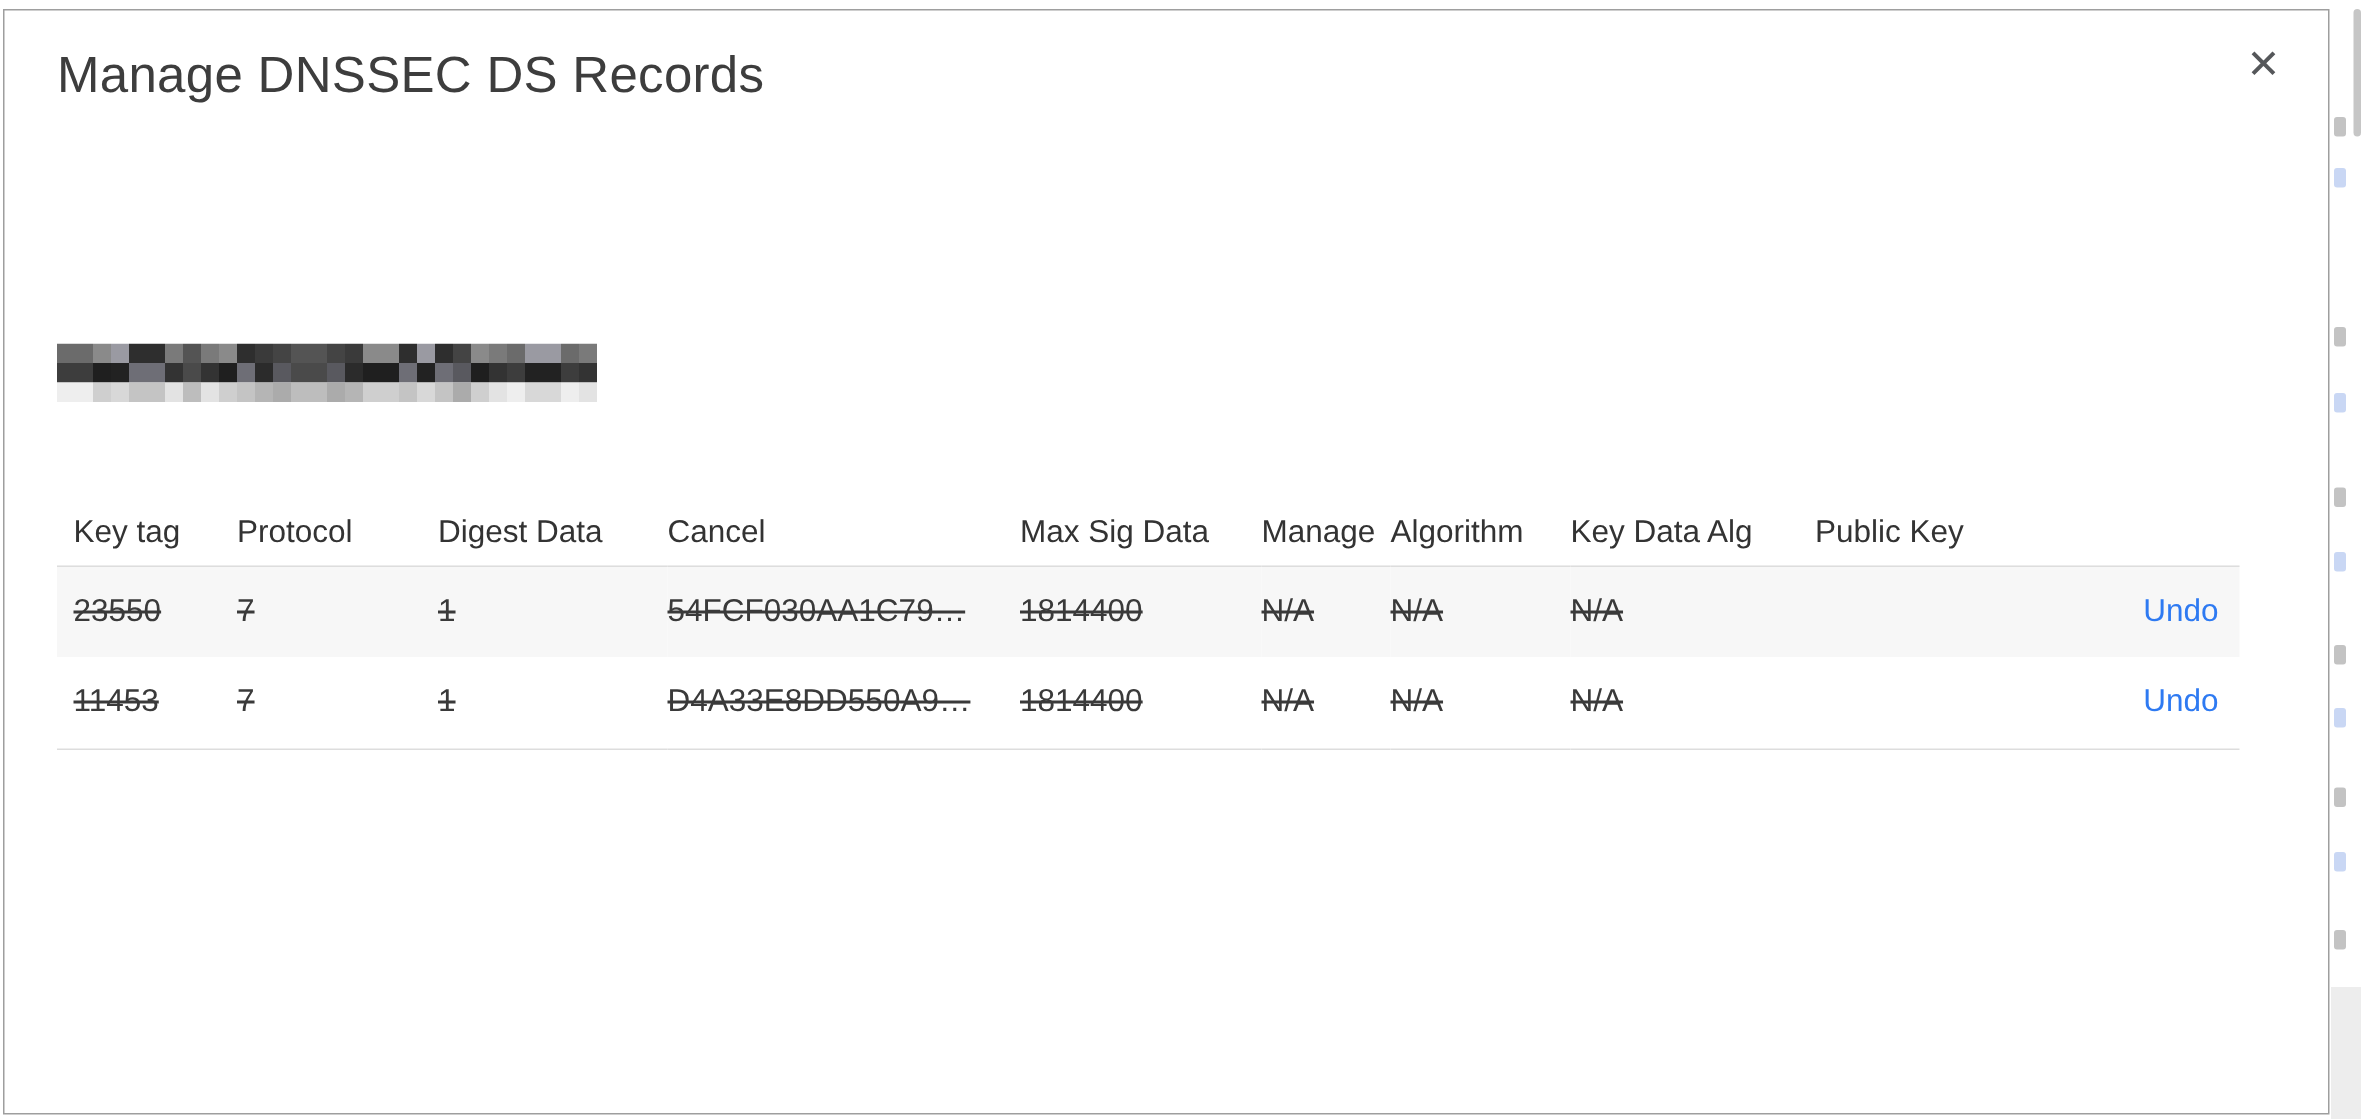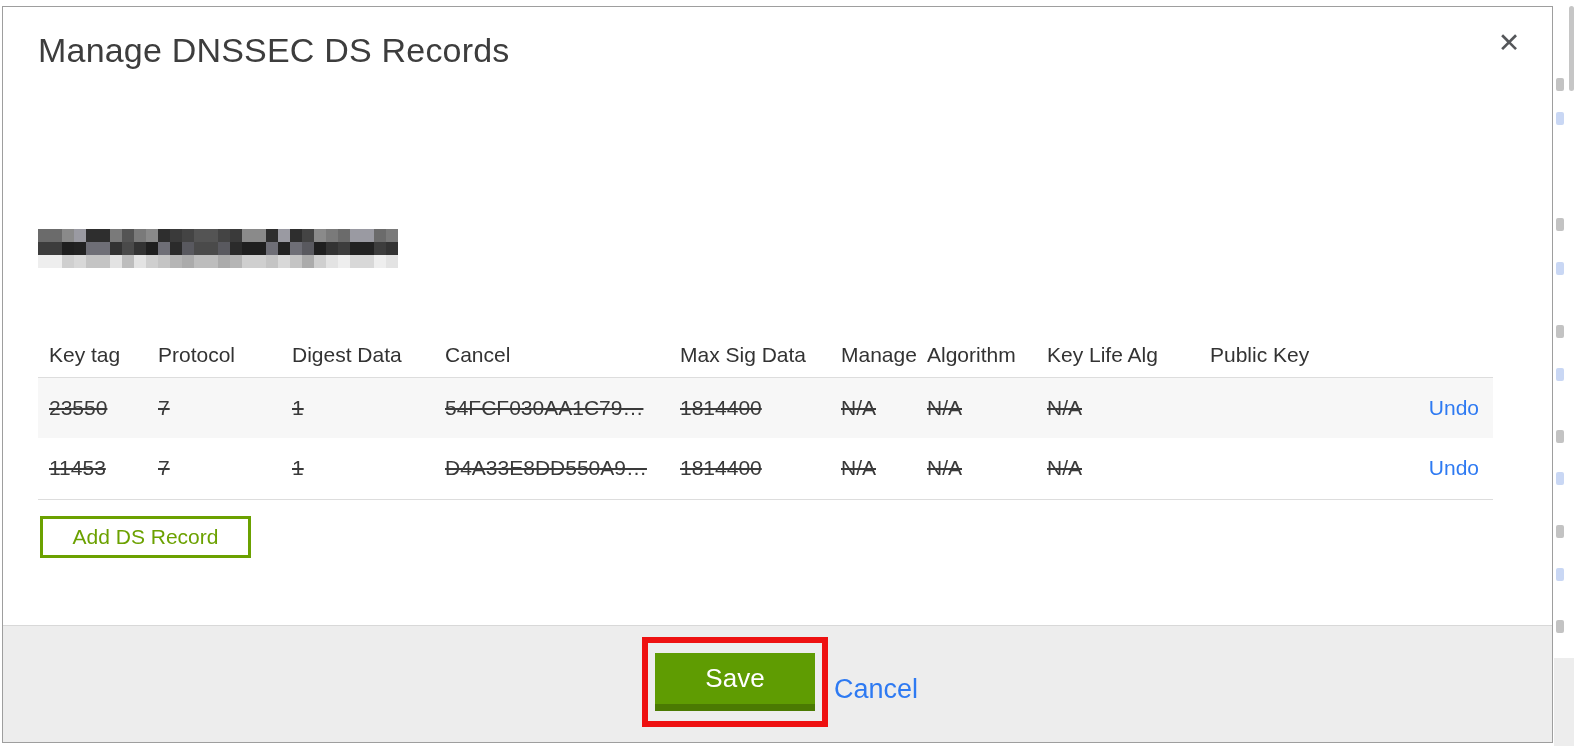--- a/index.html
+++ b/index.html
@@ -214,21 +214,21 @@
       </colgroup>
       <thead>
         <tr>
           <th class="first">Key tag</th>
           <th>Protocol</th>
           <th>Digest Data</th>
           <th>Cancel</th>
           <th>Max Sig Data</th>
           <th>Manage</th>
           <th>Algorithm</th>
-          <th>Key Life Alg</th>
+          <th>Key Data Alg</th>
           <th>Public Key</th>
           <th></th>
         </tr>
       </thead>
       <tbody>
         <tr class="row-odd">
           <td class="first"><span class="strike">23550</span></td>
           <td><span class="strike">7</span></td>
           <td><span class="strike">1</span></td>
           <td><span class="strike">54FCF030AA1C79…</span></td>
@@ -247,28 +247,21 @@
           <td><span class="strike">1814400</span></td>
           <td><span class="strike">N/A</span></td>
           <td><span class="strike">N/A</span></td>
           <td><span class="strike">N/A</span></td>
           <td><span class="strike"></span></td>
           <td class="undo-cell"><a class="link">Undo</a></td>
         </tr>
       </tbody>
     </table>
 
-    <button class="add-btn">Add DS Record</button>
-
-    <div class="footer">
-      <div class="annotation-rect">
-        <button class="save-btn">Save</button>
-      </div>
-      <a class="link cancel-link">Cancel</a>
-    </div>
+
 
   </div>
 
   <div class="bg-strip">
     <span class="scroll-thumb"></span>
     <span class="frag gray" style="top:78px"></span>
     <span class="frag blue" style="top:112px"></span>
     <span class="frag gray" style="top:218px"></span>
     <span class="frag blue" style="top:262px"></span>
     <span class="frag gray" style="top:325px"></span>

